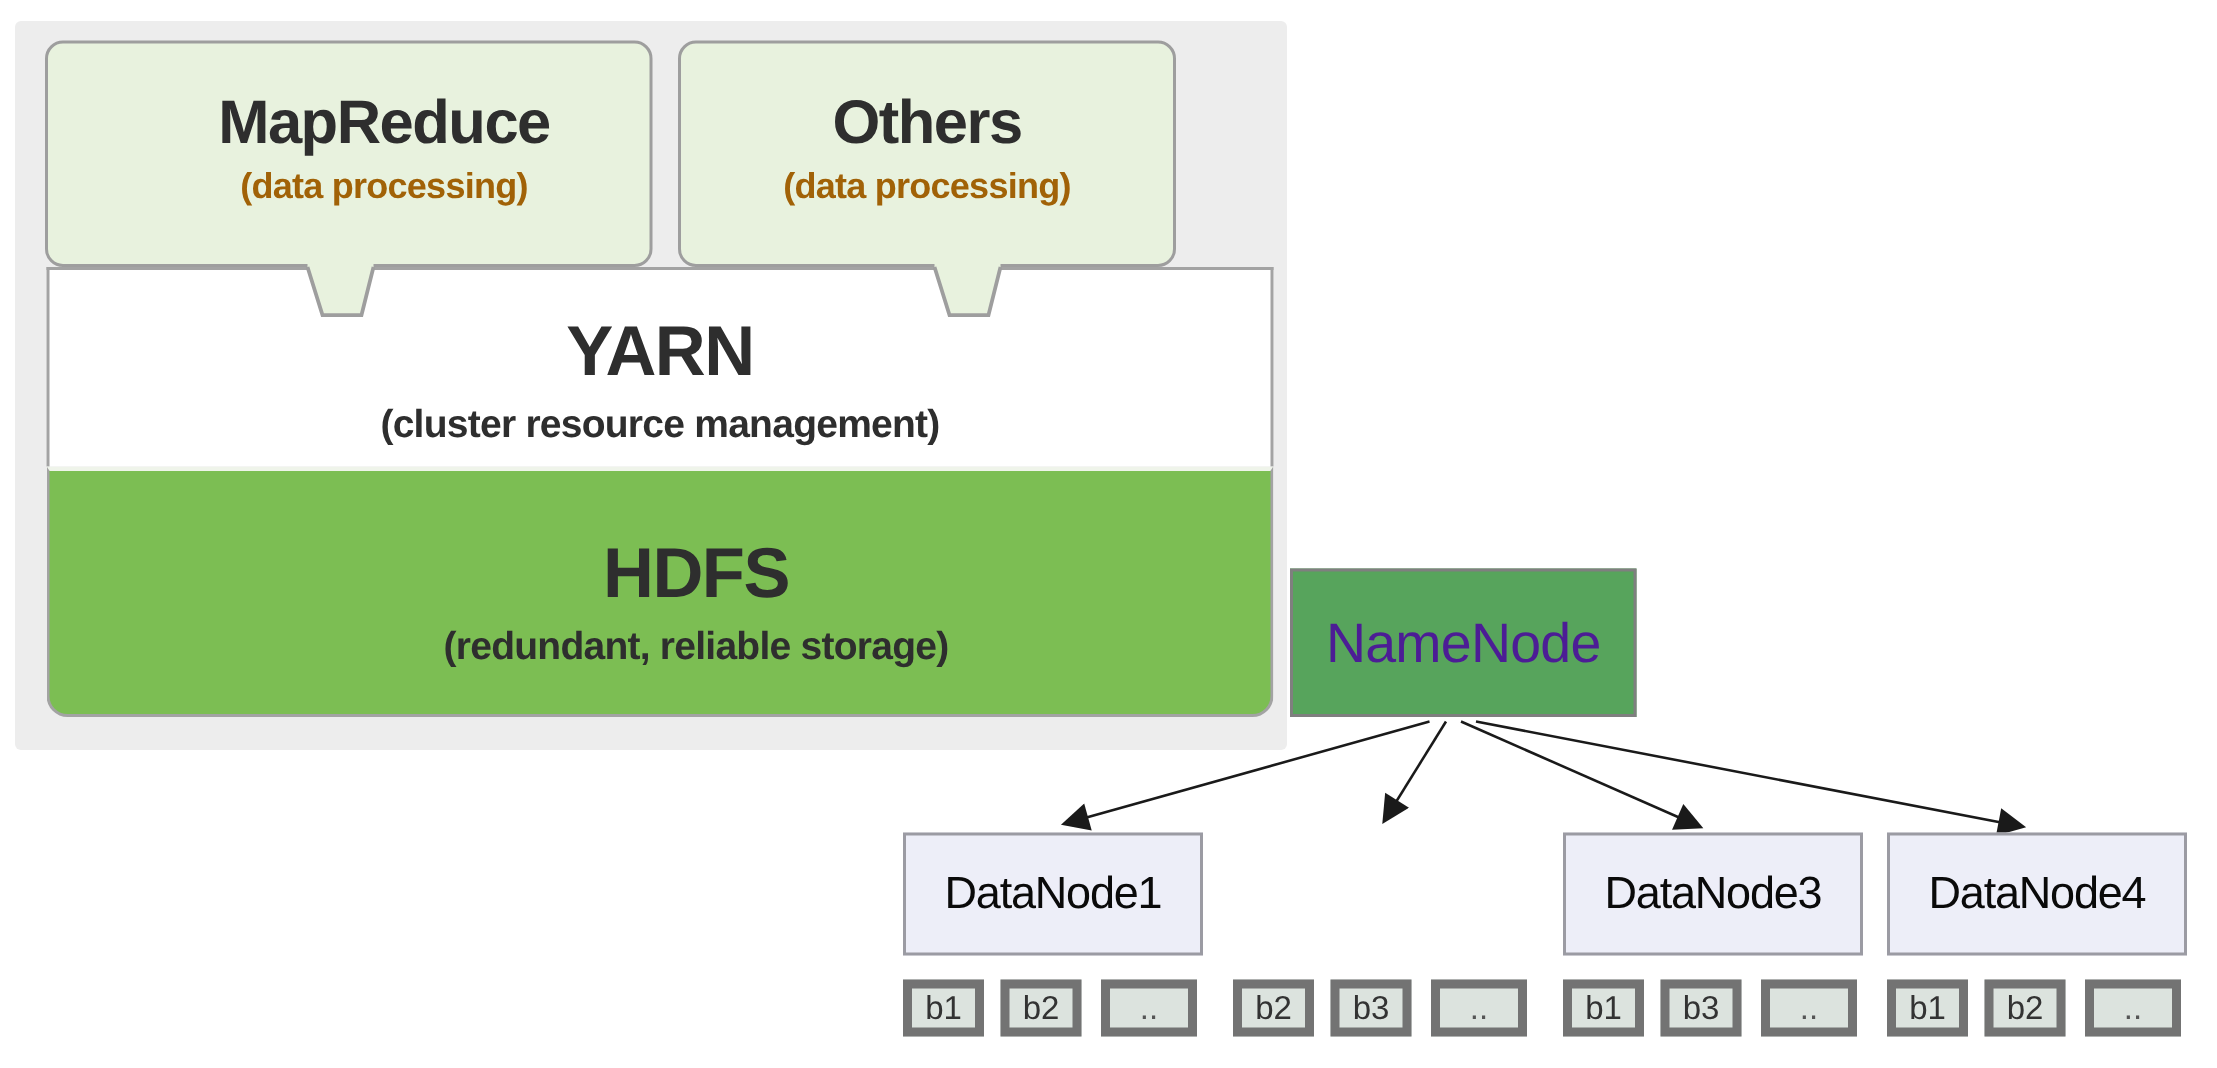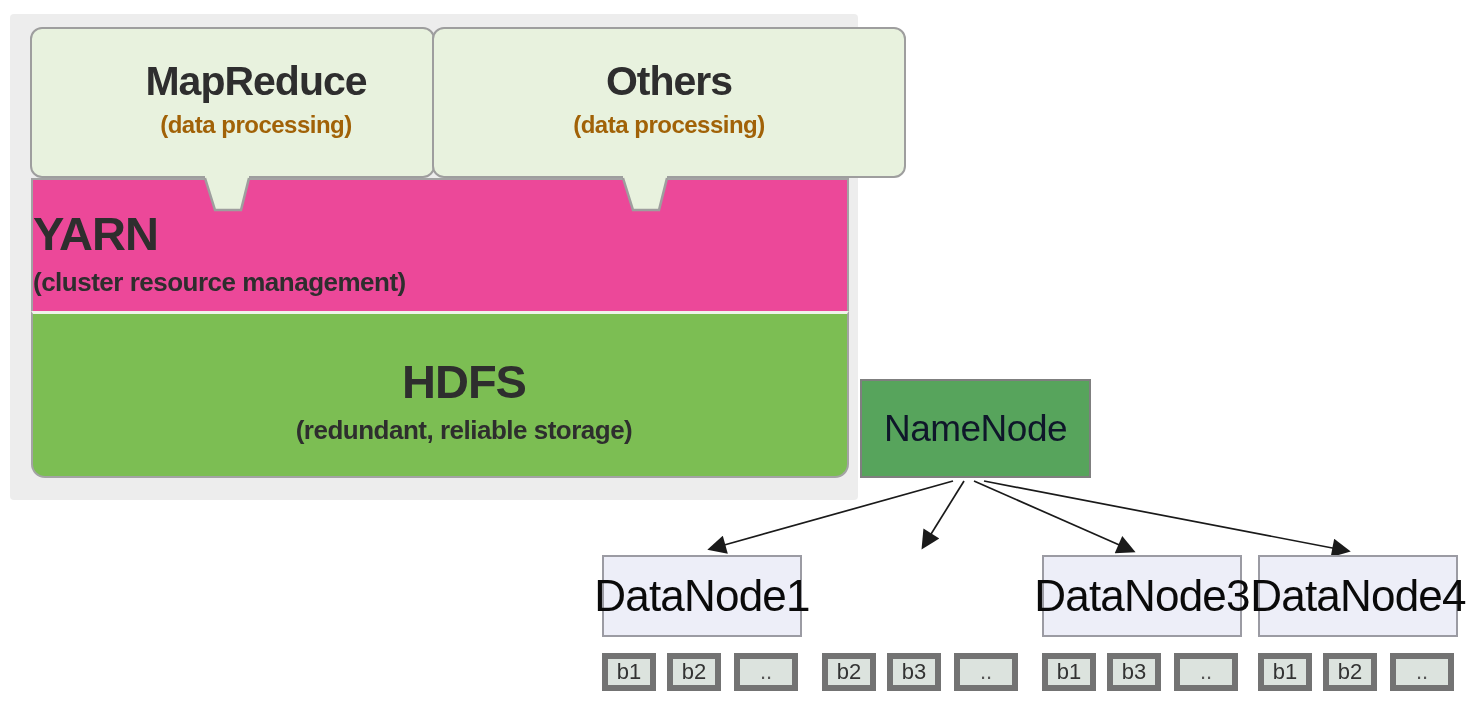--- a/index.html
+++ b/index.html
@@ -4,55 +4,56 @@
 <style>
   html,body{margin:0;padding:0;background:#ffffff;}
   .stage{
     position:relative;width:1478px;height:712px;background:#ffffff;overflow:hidden;
     font-family:"Liberation Sans","DejaVu Sans",sans-serif;
   }
   
   .panel{position:absolute;left:10px;top:14px;width:848px;height:486px;background:#EDEDED;border-radius:4px;}
   .yarn{
     position:absolute;left:21px;top:164px;width:818px;height:133px;
-    background:#ec4899;border:2px solid #A3A3A3;border-bottom:none;box-sizing:border-box;
+    background:#ffffff;border:2px solid #A3A3A3;border-bottom:none;box-sizing:border-box;
+    text-align:center;
   }
   .hdfs{
     position:absolute;left:21px;top:297px;width:818px;height:167px;
     background:#7CBE53;border:2px solid #A3A3A3;border-top:3px solid #EFF4EA;
     border-radius:0 0 14px 14px;box-sizing:border-box;text-align:center;padding-left:48px;
   }
   .bubble{
     position:absolute;top:13px;height:151px;background:#E8F2DE;
     border:2.5px solid #9E9E9E;border-radius:12px;box-sizing:border-box;text-align:center;
   }
   .bubble.mr{left:20px;width:405px;padding-left:47px;}
-  .bubble.ot{left:422px;width:474px;}
+  .bubble.ot{left:442px;width:332px;}
   .btitle{
     margin-top:32px;font-size:41px;font-weight:bold;color:#2E2E2E;letter-spacing:-1px;line-height:1;
   }
   .bsub{margin-top:9px;font-size:24px;font-weight:600;color:#a16207;letter-spacing:-0.5px;}
   .ltitle{margin-top:30px;font-size:47px;font-weight:bold;color:#2E2E2E;letter-spacing:-1px;line-height:1;}
   .lsub{margin-top:10px;font-size:26px;font-weight:600;color:#2E2E2E;letter-spacing:-0.5px;}
   .hdfs .ltitle{margin-top:44px;}
   .tail{position:absolute;top:160px;width:46px;height:38px;}
   .tail.mr{left:194px;}
   .tail.ot{left:612px;}
   
   .namenode{
     position:absolute;left:860px;top:379px;width:231px;height:99px;
     background:#57A45C;border:2px solid #7F7F7F;box-sizing:border-box;
     display:flex;align-items:center;justify-content:center;
-    font-size:37px;color:#0f172a;letter-spacing:-0.5px;
+    font-size:37px;color:#4c1d95;letter-spacing:-0.5px;
   }
   .datanode{
     position:absolute;top:555px;width:200px;height:82px;
     background:#EDEEF8;border:2px solid #9B9BA3;box-sizing:border-box;
     display:flex;align-items:center;justify-content:center;
-    font-size:44px;color:#0A0A0A;letter-spacing:-0.8px;white-space:nowrap;
+    font-size:30px;color:#0A0A0A;letter-spacing:-0.8px;white-space:nowrap;
   }
   .dn1{left:602px;} .dn2{left:822px;} .dn3{left:1042px;} .dn4{left:1258px;}
   .blockrow{position:absolute;top:653px;width:200px;height:38px;display:flex;}
   .br1{left:602px;} .br2{left:822px;} .br3{left:1042px;} .br4{left:1258px;}
   .block{
     height:38px;background:#DCE3DE;border:6px solid #737373;box-sizing:border-box;
     display:flex;align-items:center;justify-content:center;
     font-size:22px;color:#333333;
   }
   .block.b{width:54px;margin-right:11px;}

